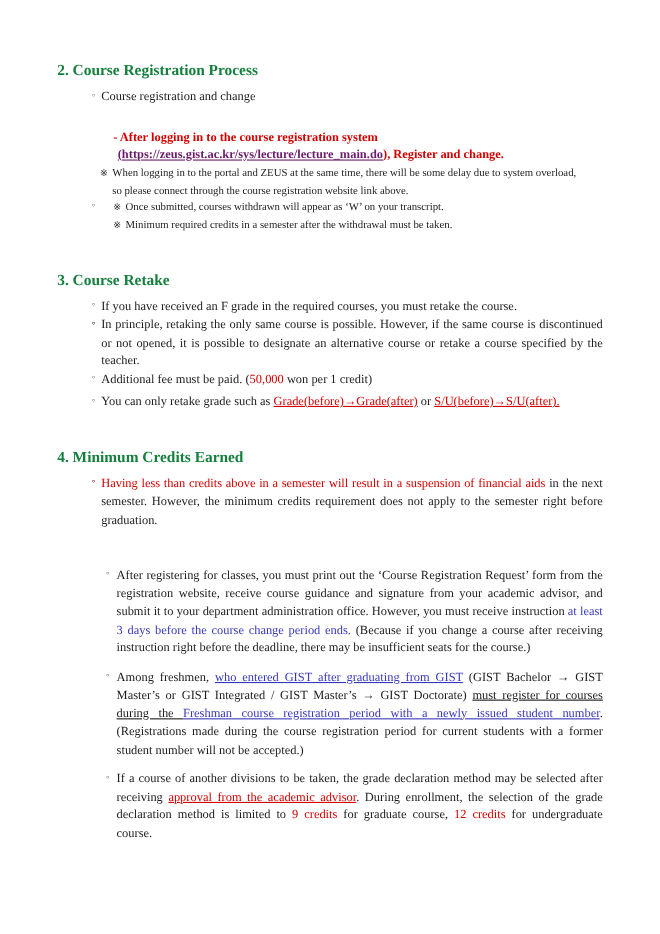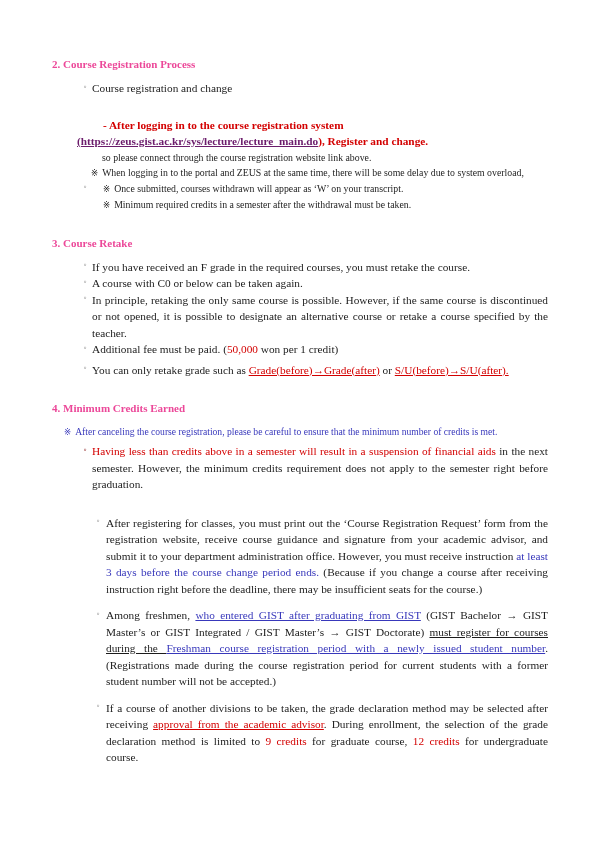--- a/index.html
+++ b/index.html
@@ -4,25 +4,25 @@
 <style>
   html, body { margin: 0; padding: 0; background: #ffffff; }
   .page {
     width: 600px; height: 849px; overflow: hidden; box-sizing: border-box;
     background: #ffffff; position: relative;
     padding: 56px 52px 0 52px;
     font-family: "Liberation Serif", "DejaVu Serif", serif;
     font-size: 11.3px; line-height: 16.5px; color: #1c1c1c;
   }
   h2.sec-head {
-    font-size: 11px; line-height: 17px; font-weight: bold; color: #ec4899;
+    font-size: 14px; line-height: 17px; font-weight: bold; color: #15803d;
     margin: 0 0 7px 0;
   }
   .sec { margin: 0; }
-  .sec + .sec { margin-top: 22px; }
+  .sec + .sec { margin-top: 34px; }
   .sec-3 { margin-top: 20px; }
   .just { text-align: justify; }
   
   .b { position: relative; margin-left: 31px; padding-left: 9px; }
   .b5 { margin-left: 44px; padding-left: 10px; }
   .mk {
     position: absolute; left: 0; top: 3.5px;
     font-family: "DejaVu Sans", sans-serif; font-size: 7px; line-height: 7px;
     color: #1c1c1c;
   }
@@ -35,21 +35,21 @@
   .note-in3 { margin-left: 51px; }
   .note-blue { color: var(--blue, #3838bb); font-size: 9.6px; margin-left: 12px; margin-bottom: 3px; }
   .note-blue .ref { color: var(--blue, #3838bb); }
   
   .red { color: var(--red, #d30000); }
   .blue { color: var(--blue, #3838bb); }
   .bold { font-weight: bold; }
   .und { text-decoration: underline; text-align: right; }
   .url { color: var(--purple, #6b1c6b); font-weight: bold; text-decoration: underline; }
   .line-login { margin-left: 51px; margin-top: 20px; }
-  .line-url { margin-left: 25px; font-family: Liberation Serif, serif; }
+  .line-url { margin-left: 55px; font-family: Liberation Serif, serif; }
   .gap-top { margin-top: 4px; }
   .p-gap { margin-top: 10px; }
 </style>
 </head>
 <body>
 
 <div class="page">
 
   <div class="sec">
     <h2 class="sec-head">2. Course Registration Process</h2>
@@ -58,24 +58,24 @@
       <span class="mk">◦</span>
       <span>Course registration and change</span>
     </div>
 
     <div class="line-login red bold">- After logging in to the course registration system</div>
 
     <div class="line-url">
       <span class="url">(https://zeus.gist.ac.kr/sys/lecture/lecture_main.do</span><span class="red bold">), Register and change.</span>
     </div>
 
-    <div class="note note-l2">so please connect through the course registration website link above.</div>
     <div class="note note-in2">
       <span class="ref">※</span><span>When logging in to the portal and ZEUS at the same time, there will be some delay due to system overload,</span>
     </div>
+    <div class="note note-l2">so please connect through the course registration website link above.</div>
 
     <div class="b just">
       <span class="mk">◦</span>
     </div>
 
     <div class="note note-in3">
       <span class="ref">※</span><span>Once submitted, courses withdrawn will appear as ‘W’ on your transcript.</span>
     </div>
     <div class="note note-in3">
       <span class="ref">※</span><span>Minimum required credits in a semester after the withdrawal must be taken.</span>
@@ -85,21 +85,20 @@
   <div class="sec sec-3">
     <h2 class="sec-head">3. Course Retake</h2>
 
     <div class="b">
       <span class="mk">◦</span>
       <span>If you have received an F grade in the required courses, you must retake the course.</span>
     </div>
 
     <div class="b">
       <span class="mk">◦</span>
-      <span>A course with C0 or below can be taken again.</span>
     </div>
 
     <div class="b just">
       <span class="mk">◦</span>
       <span>In principle, retaking the only same course is possible. However, if the same course is discontinued or not opened, it is possible to designate an alternative course or retake a course specified by the teacher.</span>
     </div>
 
     <div class="b">
       <span class="mk">◦</span>
       <span>Additional fee must be paid. (</span><span class="red">50,000</span><span> won per 1 credit)</span>
@@ -107,23 +106,20 @@
 
     <div class="b gap-top">
       <span class="mk">◦</span>
       <span>You can only retake grade such as </span><span class="red und">Grade(before)→Grade(after)</span><span> or </span><span class="red und">S/U(before)→S/U(after).</span><span></span>
     </div>
   </div>
 
   <div class="sec">
     <h2 class="sec-head">4. Minimum Credits Earned</h2>
 
-    <div class="note note-blue">
-      <span class="ref">※</span><span>After canceling the course registration, please be careful to ensure that the minimum number of credits is met.</span>
-    </div>
 
     <div class="b">
       <span class="mk">◦</span>
     </div>
 
     <div class="b just">
       <span class="mk mk-red">◦</span>
       <span class="red">Having less than credits above in a semester will result in a suspension of financial aids</span><span> in the next semester. However, the minimum credits requirement does not apply to the semester right before graduation.</span>
     </div>
   </div>

